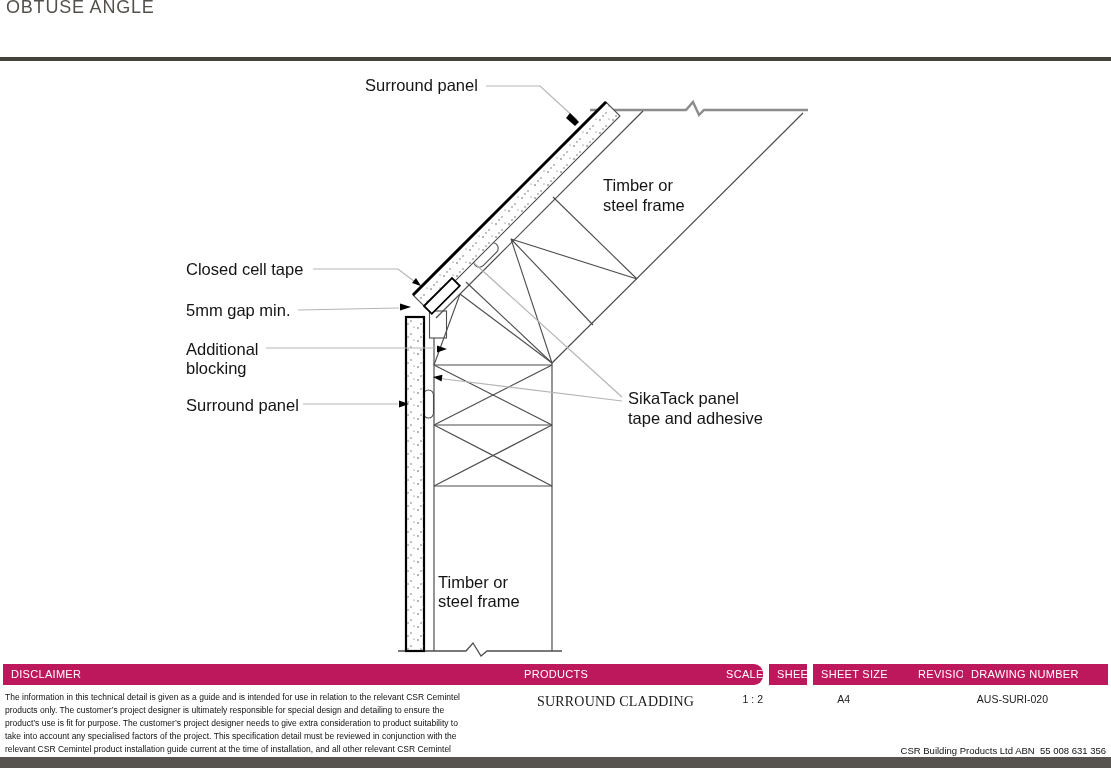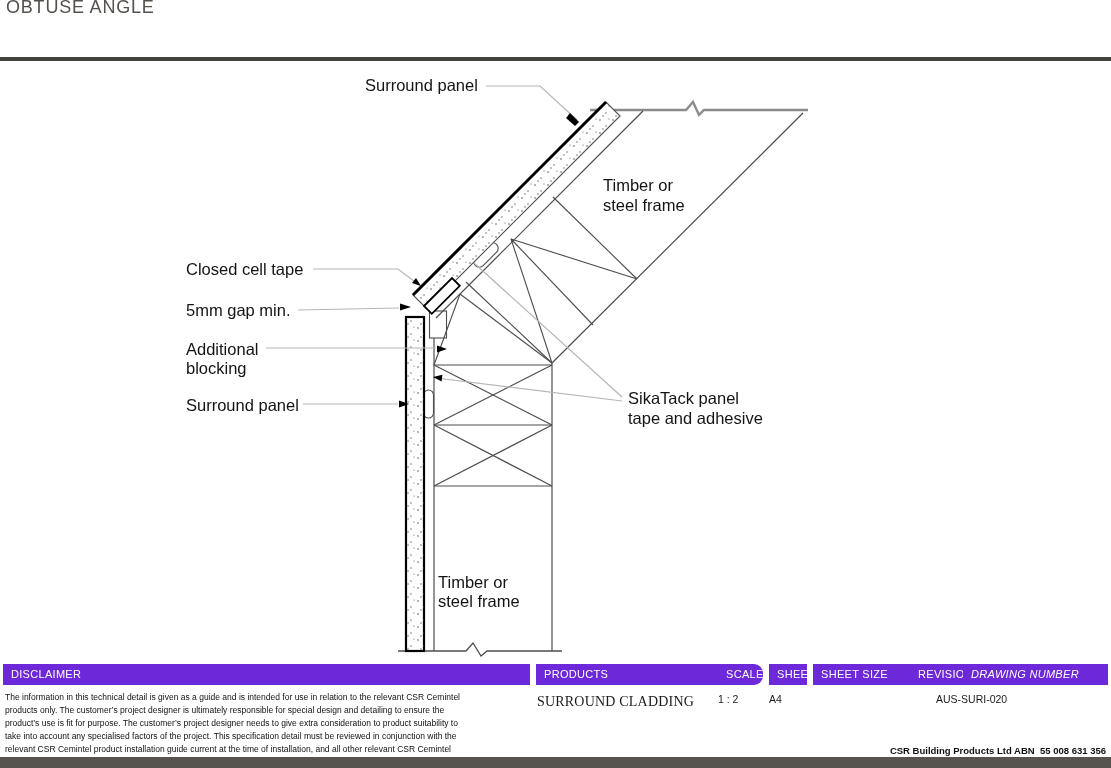--- a/index.html
+++ b/index.html
@@ -6,28 +6,28 @@
   #page{position:relative;width:1111px;height:768px;background:#fff;overflow:hidden;
         font-family:"Liberation Sans",sans-serif;color:#111;}
   
   #sheet-title{position:absolute;left:6px;top:-3px;font-size:18px;letter-spacing:.8px;color:#54504c;}
   #logo{position:absolute;right:6px;top:2px;}
   #header-rule{position:absolute;left:0;top:57px;width:1111px;height:4px;background:#45423e;}
   
   #drawing{position:absolute;left:0;top:0;}
   text.lbl{font-family:"Liberation Sans",sans-serif;font-size:16.5px;fill:#141414;}
   
-  .bar{position:absolute;top:664px;height:21px;background:#6d28d9;color:#fff;
+  .bar{position:absolute;top:664px;height:21px;background:#be185d;color:#fff;
        font-size:11px;line-height:21px;padding-left:8px;box-sizing:border-box;letter-spacing:.3px;}
   .tb-val{position:absolute;top:693px;font-size:10.5px;color:#1a1a1a;}
-  .tb-val.center{text-align:left;}
+  .tb-val.center{text-align:right;}
   #disclaimer-body{position:absolute;left:5px;top:691px;width:522px;font-size:8.5px;
        line-height:13px;color:#111;white-space:pre-line;}
   #products-value{top:694px;font-size:14px;letter-spacing:.2px;font-family:Liberation Serif, serif;}
-  #company-line{position:absolute;right:5px;top:745px;font-size:9.5px;font-weight:bold;white-space:pre;color:#111;}
+  #company-line{position:absolute;right:5px;top:745px;font-size:9.5px;font-weight:normal;white-space:pre;color:#111;}
   #bottom-bar{position:absolute;left:0;top:757px;width:1111px;height:11px;background:#57534f;}
 </style>
 </head>
 <body>
 
 <div id="page">
 
   <div id="sheet-title">OBTUSE ANGLE</div>
   <div id="header-rule"></div>
 
@@ -125,26 +125,26 @@
     <text class="lbl" x="186" y="355">Additional</text>
     <text class="lbl" x="186" y="374">blocking</text>
     <text class="lbl" x="186" y="411">Surround panel</text>
     <text class="lbl" x="628" y="404">SikaTack panel</text>
     <text class="lbl" x="628" y="424">tape and adhesive</text>
     <text class="lbl" x="438" y="588">Timber or</text>
     <text class="lbl" x="438" y="607">steel frame</text>
   </svg>
 
   <div class="bar" style="left:3px;width:527px;">DISCLAIMER</div>
-  <div class="bar" style="left:536px;width:211px;">PRODUCTS</div>
+  <div class="bar" style="left:516px;width:211px;">PRODUCTS</div>
   <div class="bar" style="left:718px;width:45px;border-radius:9px;">SCALE</div>
   <div class="bar" style="left:769px;width:38px;">SHEET</div>
   <div class="bar" style="left:813px;width:103px;">SHEET SIZE</div>
   <div class="bar" style="left:910px;width:65px;">REVISION</div>
-  <div class="bar" style="left:963px;width:145px;font-style:italic;">DRAWING NUMBER</div>
+  <div class="bar" style="left:963px;width:145px;">DRAWING NUMBER</div>
 
   <div id="disclaimer-body">The information in this technical detail is given as a guide and is intended for use in relation to the relevant CSR Cemintel
 products only. The customer’s project designer is ultimately responsible for special design and detailing to ensure the
 product’s use is fit for purpose. The customer’s project designer needs to give extra consideration to product suitability to
 take into account any specialised factors of the project. This specification detail must be reviewed in conjunction with the
 relevant CSR Cemintel product installation guide current at the time of installation, and all other relevant CSR Cemintel
 product technical literature.</div>
   <div class="tb-val" id="products-value" style="left:537px;">SURROUND CLADDING</div>
   <div class="tb-val center" style="left:718px;width:45px;">1 : 2</div>
   <div class="tb-val center" style="left:769px;width:38px;"></div>

